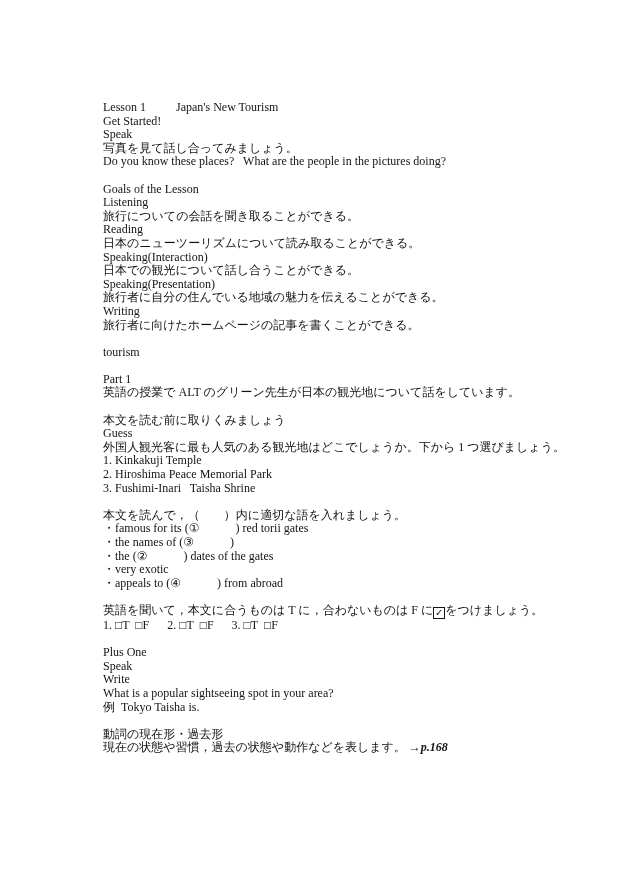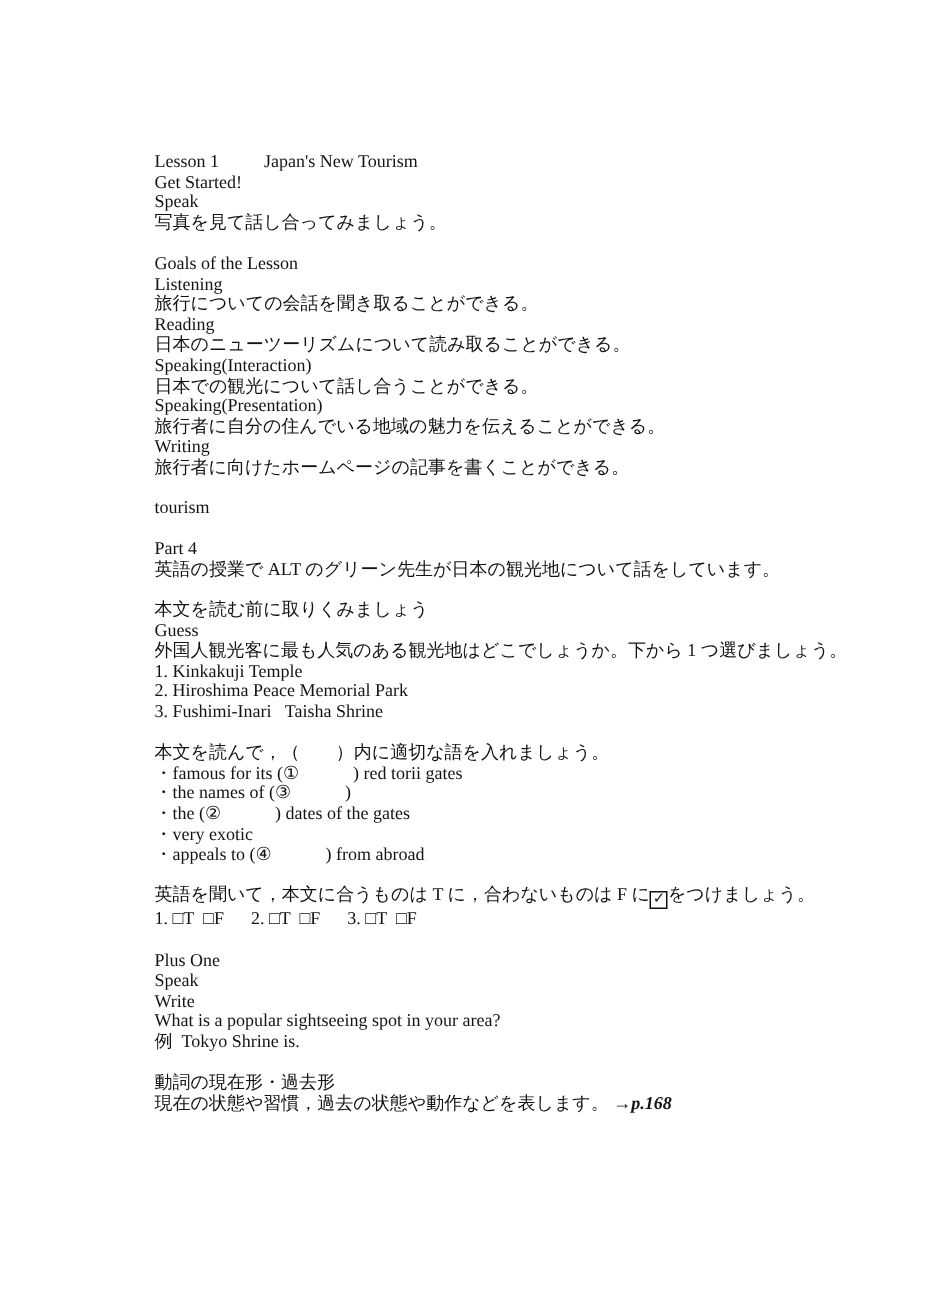--- a/index.html
+++ b/index.html
@@ -39,20 +39,21 @@
 </head>
 <body>
 
 <div class="page">
 
   <div class="sec">
     <div class="line"><span>Lesson 1</span><span class="lesson-title">Japan's New Tourism</span></div>
     <div class="line">Get Started!</div>
     <div class="line">Speak</div>
     <div class="line">写真を見て話し合ってみましょう。</div>
+    <div class="line">Do you know these places?   What are the people in the pictures doing?</div>
   </div>
 
   <div class="sec">
     <div class="line">Goals of the Lesson</div>
     <div class="line">Listening</div>
     <div class="line">旅行についての会話を聞き取ることができる。</div>
     <div class="line">Reading</div>
     <div class="line">日本のニューツーリズムについて読み取ることができる。</div>
     <div class="line">Speaking(Interaction)</div>
     <div class="line">日本での観光について話し合うことができる。</div>
@@ -60,21 +61,21 @@
     <div class="line">旅行者に自分の住んでいる地域の魅力を伝えることができる。</div>
     <div class="line">Writing</div>
     <div class="line">旅行者に向けたホームページの記事を書くことができる。</div>
   </div>
 
   <div class="sec">
     <div class="line">tourism</div>
   </div>
 
   <div class="sec">
-    <div class="line">Part 4</div>
+    <div class="line">Part 1</div>
     <div class="line">英語の授業で ALT のグリーン先生が日本の観光地について話をしています。</div>
   </div>
 
   <div class="sec">
     <div class="line">本文を読む前に取りくみましょう</div>
     <div class="line">Guess</div>
     <div class="line">外国人観光客に最も人気のある観光地はどこでしょうか。下から 1 つ選びましょう。</div>
     <div class="line">1. Kinkakuji Temple</div>
     <div class="line">2. Hiroshima Peace Memorial Park</div>
     <div class="line">3. Fushimi-Inari   Taisha Shrine</div>
@@ -92,21 +93,21 @@
   <div class="sec">
     <div class="line"><span>英語を聞いて，本文に合うものは T に，合わないものは F に</span><span class="checkbox">✓</span><span>をつけましょう。</span></div>
     <div class="line">1. □T  □F      2. □T  □F      3. □T  □F</div>
   </div>
 
   <div class="sec">
     <div class="line">Plus One</div>
     <div class="line">Speak</div>
     <div class="line">Write</div>
     <div class="line">What is a popular sightseeing spot in your area?</div>
-    <div class="line">例  Tokyo Shrine is.</div>
+    <div class="line">例  Tokyo Taisha is.</div>
   </div>
 
   <div class="sec">
     <div class="line">動詞の現在形・過去形</div>
     <div class="line"><span>現在の状態や習慣，過去の状態や動作などを表します。</span><span class="pageref">→p.168</span></div>
   </div>
 
 </div>
 
 </body></html>

